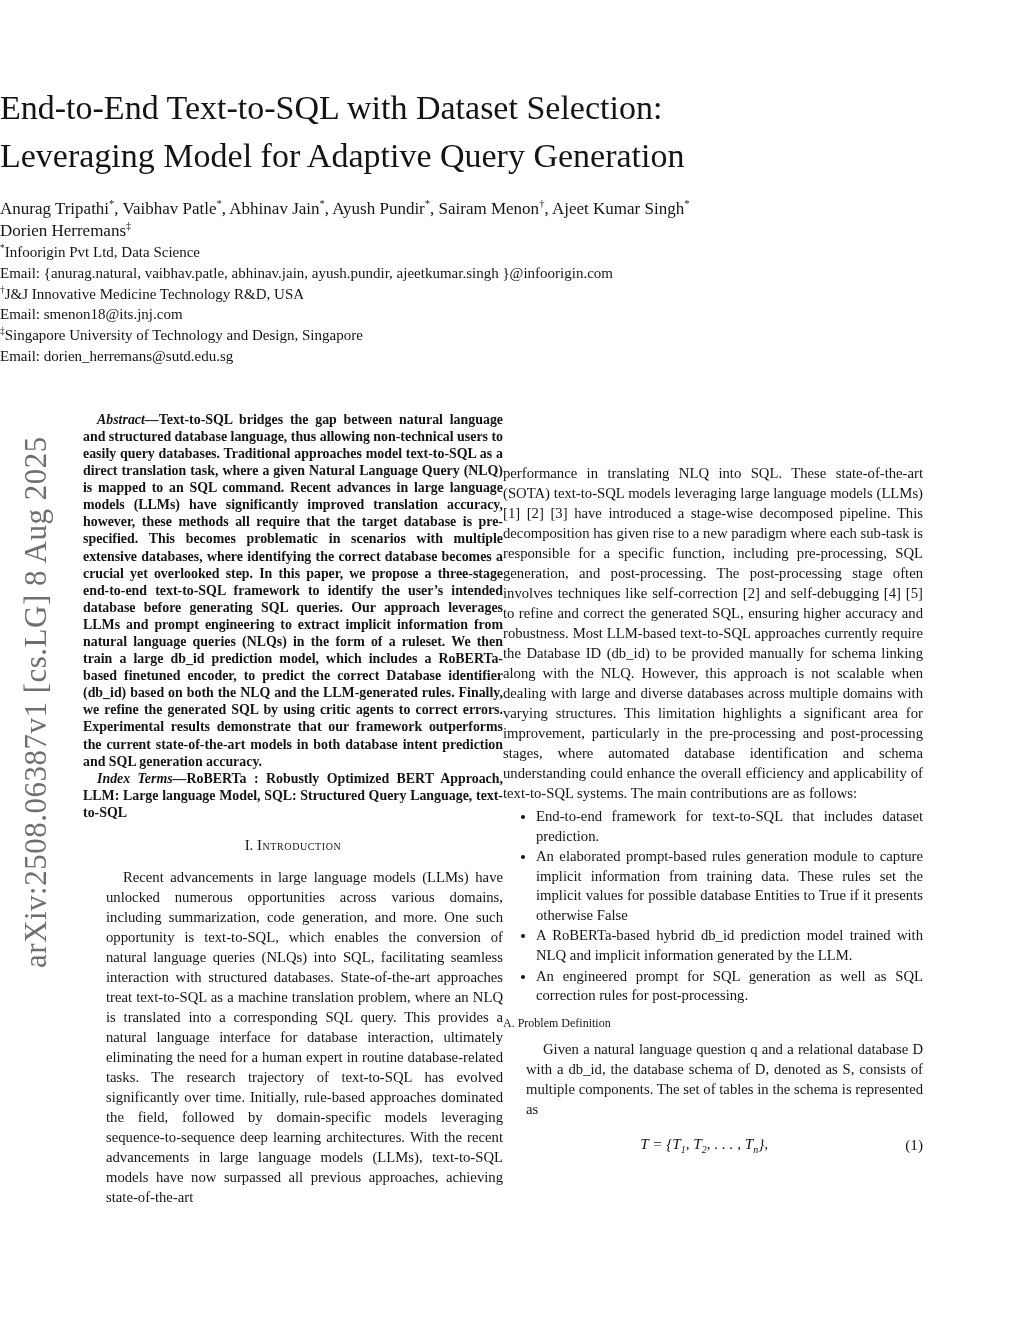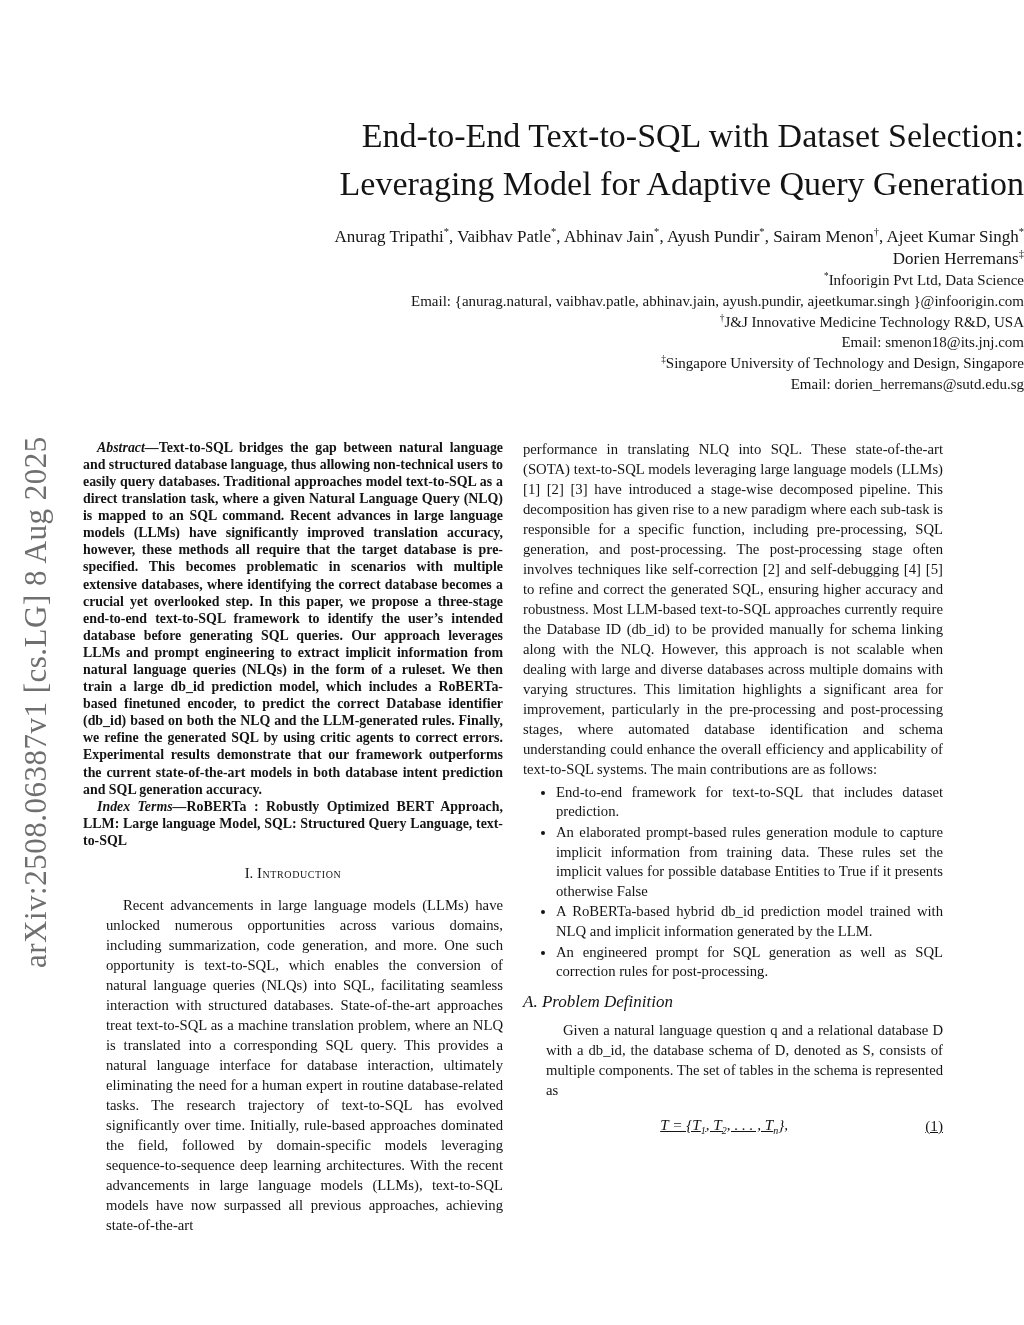--- a/index.html
+++ b/index.html
@@ -19,42 +19,42 @@
     left: 18px;
     top: 368px;
     height: 600px;
     writing-mode: vertical-rl;
     transform: rotate(180deg);
     font-size: 31px;
     letter-spacing: 0.5px;
     color: #6f6f6f;
     white-space: nowrap;
   }
-  .header { text-align: right; padding-top: 112px; }
+  .header { text-align: left; padding-top: 84px; }
   .title {
     font-size: 34px;
     font-weight: 400;
     line-height: 48px;
     margin: 0;
   }
   .authors {
     margin-top: 18px;
     font-size: 17px;
     line-height: 22px;
   }
   .affiliations {
     font-size: 15px;
     line-height: 20.8px;
   }
   sup { font-size: 62%; line-height: 0; }
   .body-columns {
     display: flex;
-    gap: 20px;
     margin: 44px 0 0 83px;
     width: 860px;
+    align-items: center;
   }
   .col { width: 420px; text-align: justify; }
   .abstract-para, .index-para {
     font-weight: 700;
     font-size: 13.9px;
     line-height: 17.1px;
     margin: 0;
     text-indent: 14px;
   }
   .lead-label { font-style: italic; }
@@ -73,32 +73,30 @@
   }
   .indent { text-indent: 17px; margin-left: 23px; }
   .contrib-list {
     margin: 4px 0 6px 0;
     padding-left: 33px;
     font-size: 14.7px;
     line-height: 19.6px;
   }
   .contrib-list li { margin-bottom: 1px; }
   .subsection-heading {
-    font-style: italic;
     font-weight: 400;
-    font-size: 17px;
+    font-size: 12px;
     margin: 10px 0 8px 0;
     text-align: left;
   }
   .equation-row {
     display: flex;
     align-items: center;
     margin-top: 16px;
     font-size: 15.2px;
-    text-decoration: underline;
   }
   .eq-body { flex: 1; text-align: center; font-style: italic; }
   .eq-body sub { font-size: 66%; font-style: italic; }
   .eq-number { font-style: normal; }
 </style>
 </head>
 <body>
 
 <div class="page">
 

